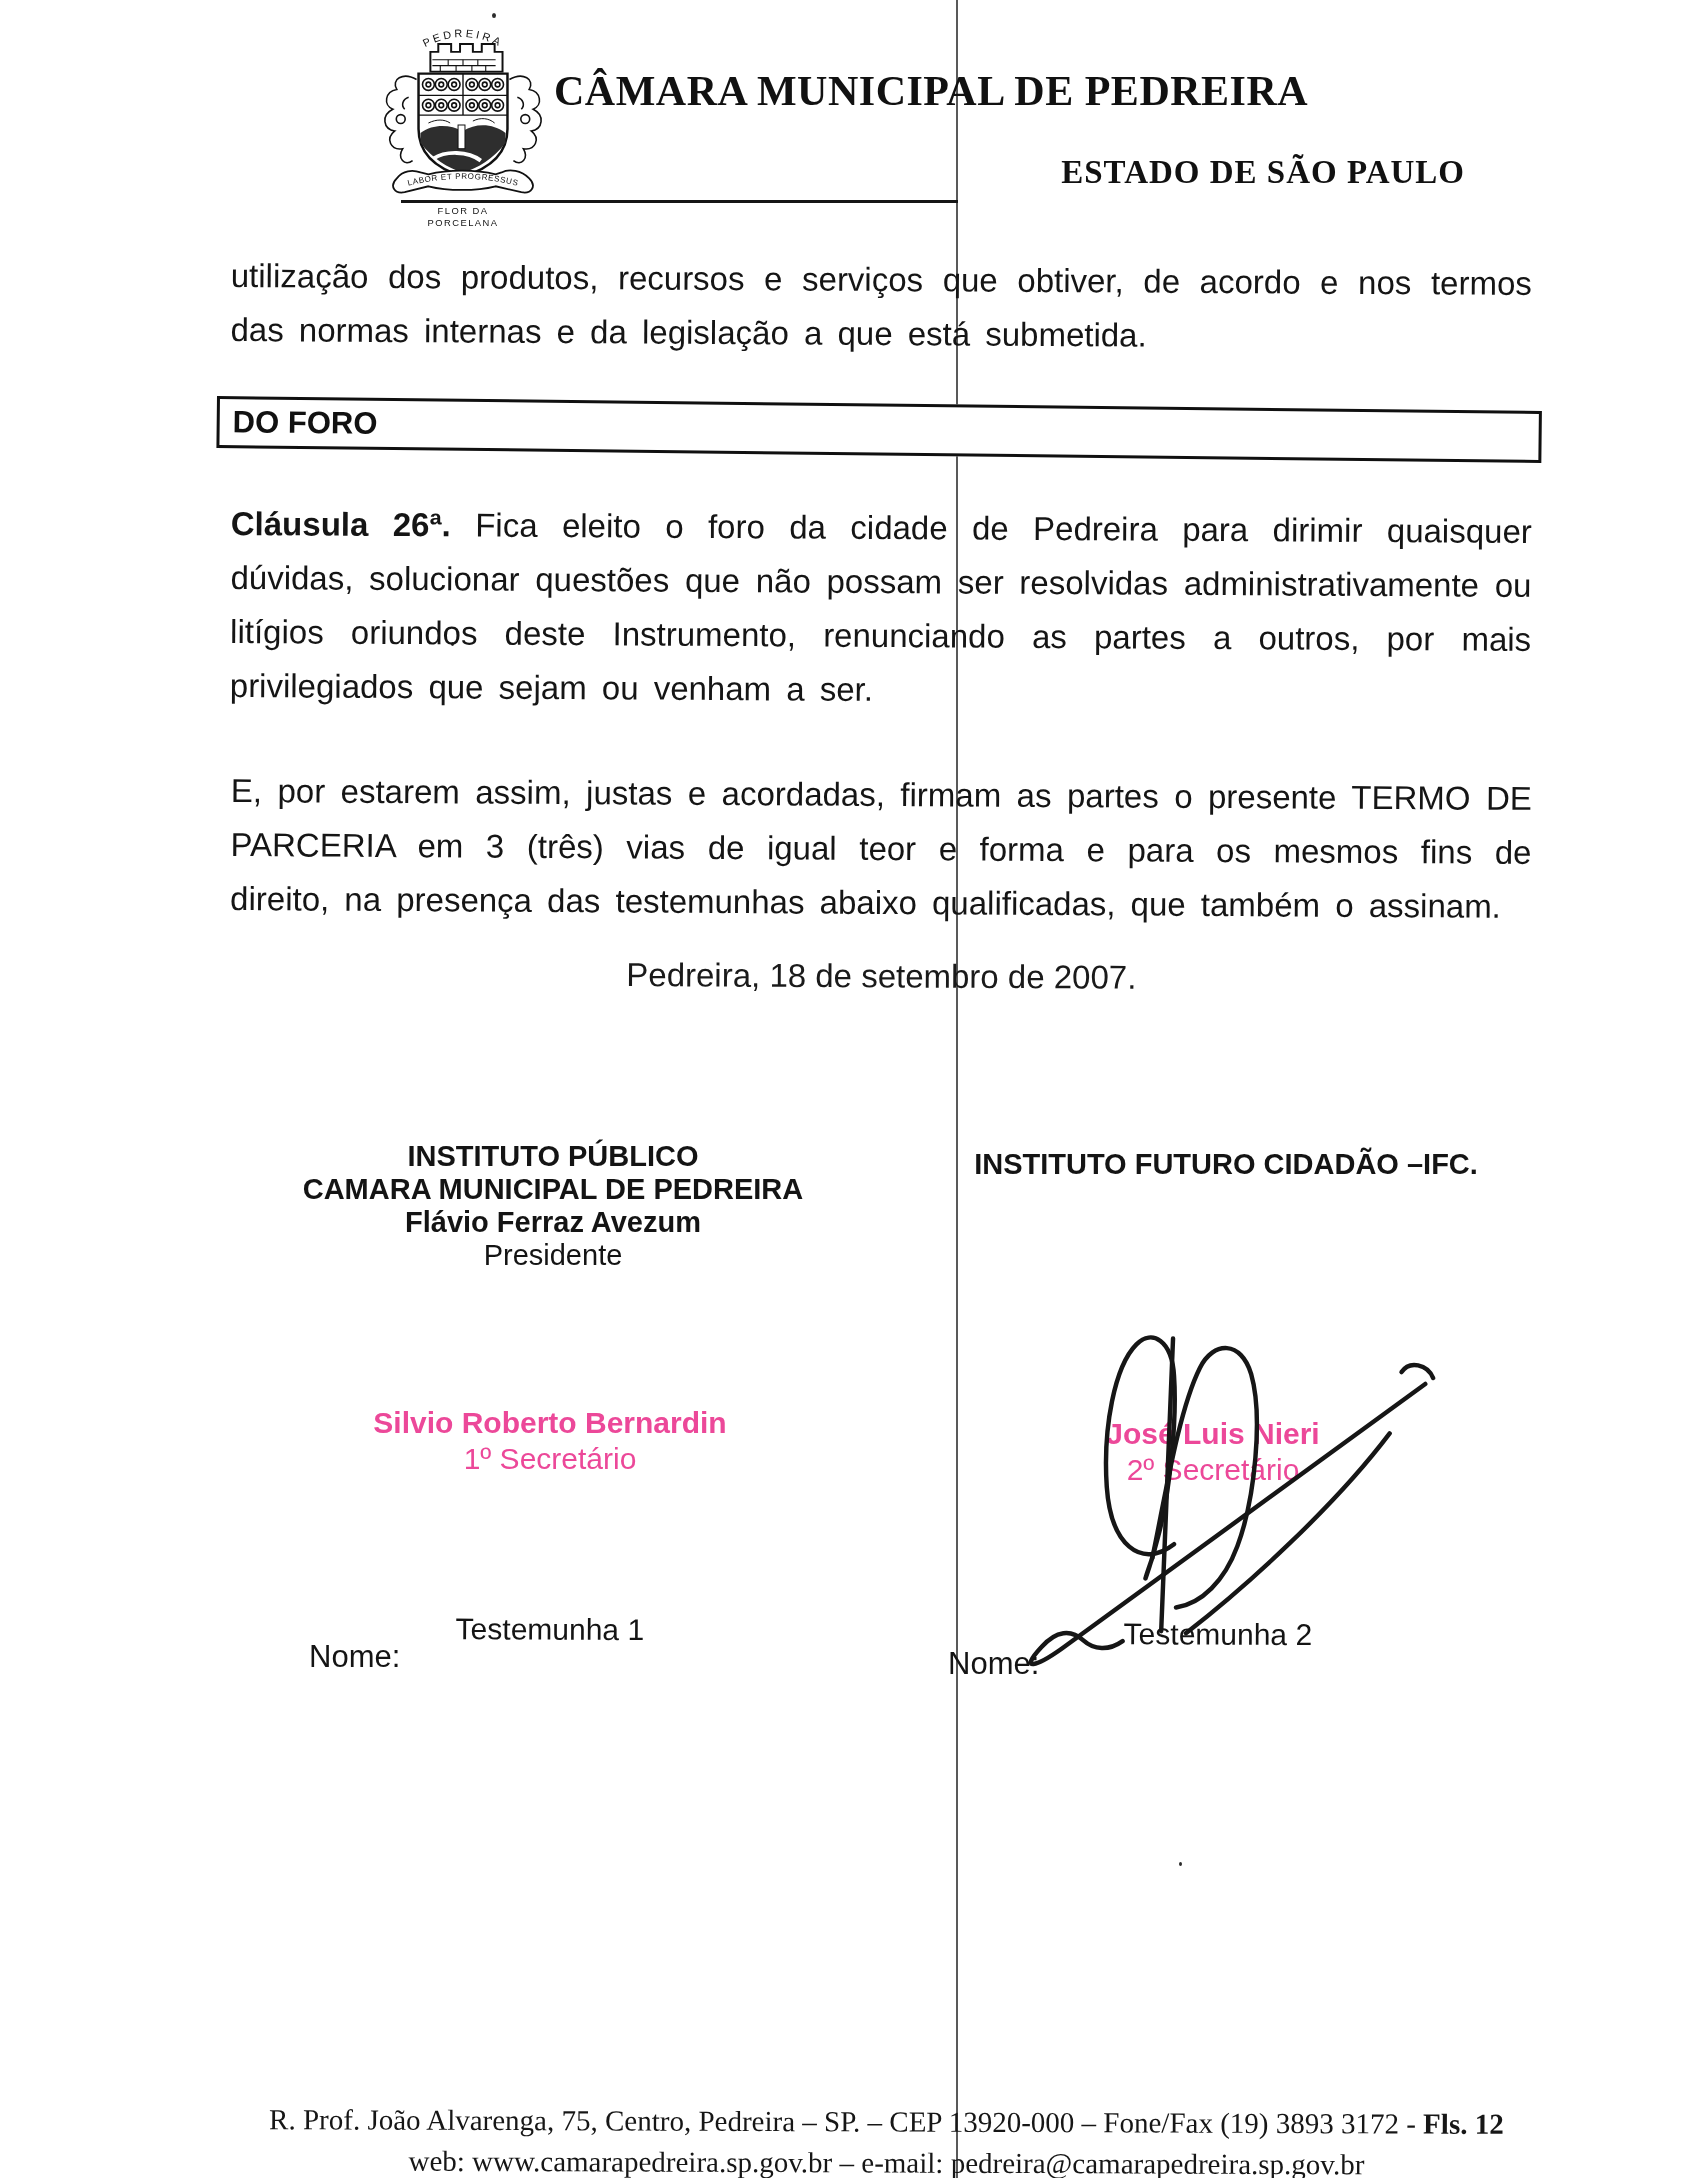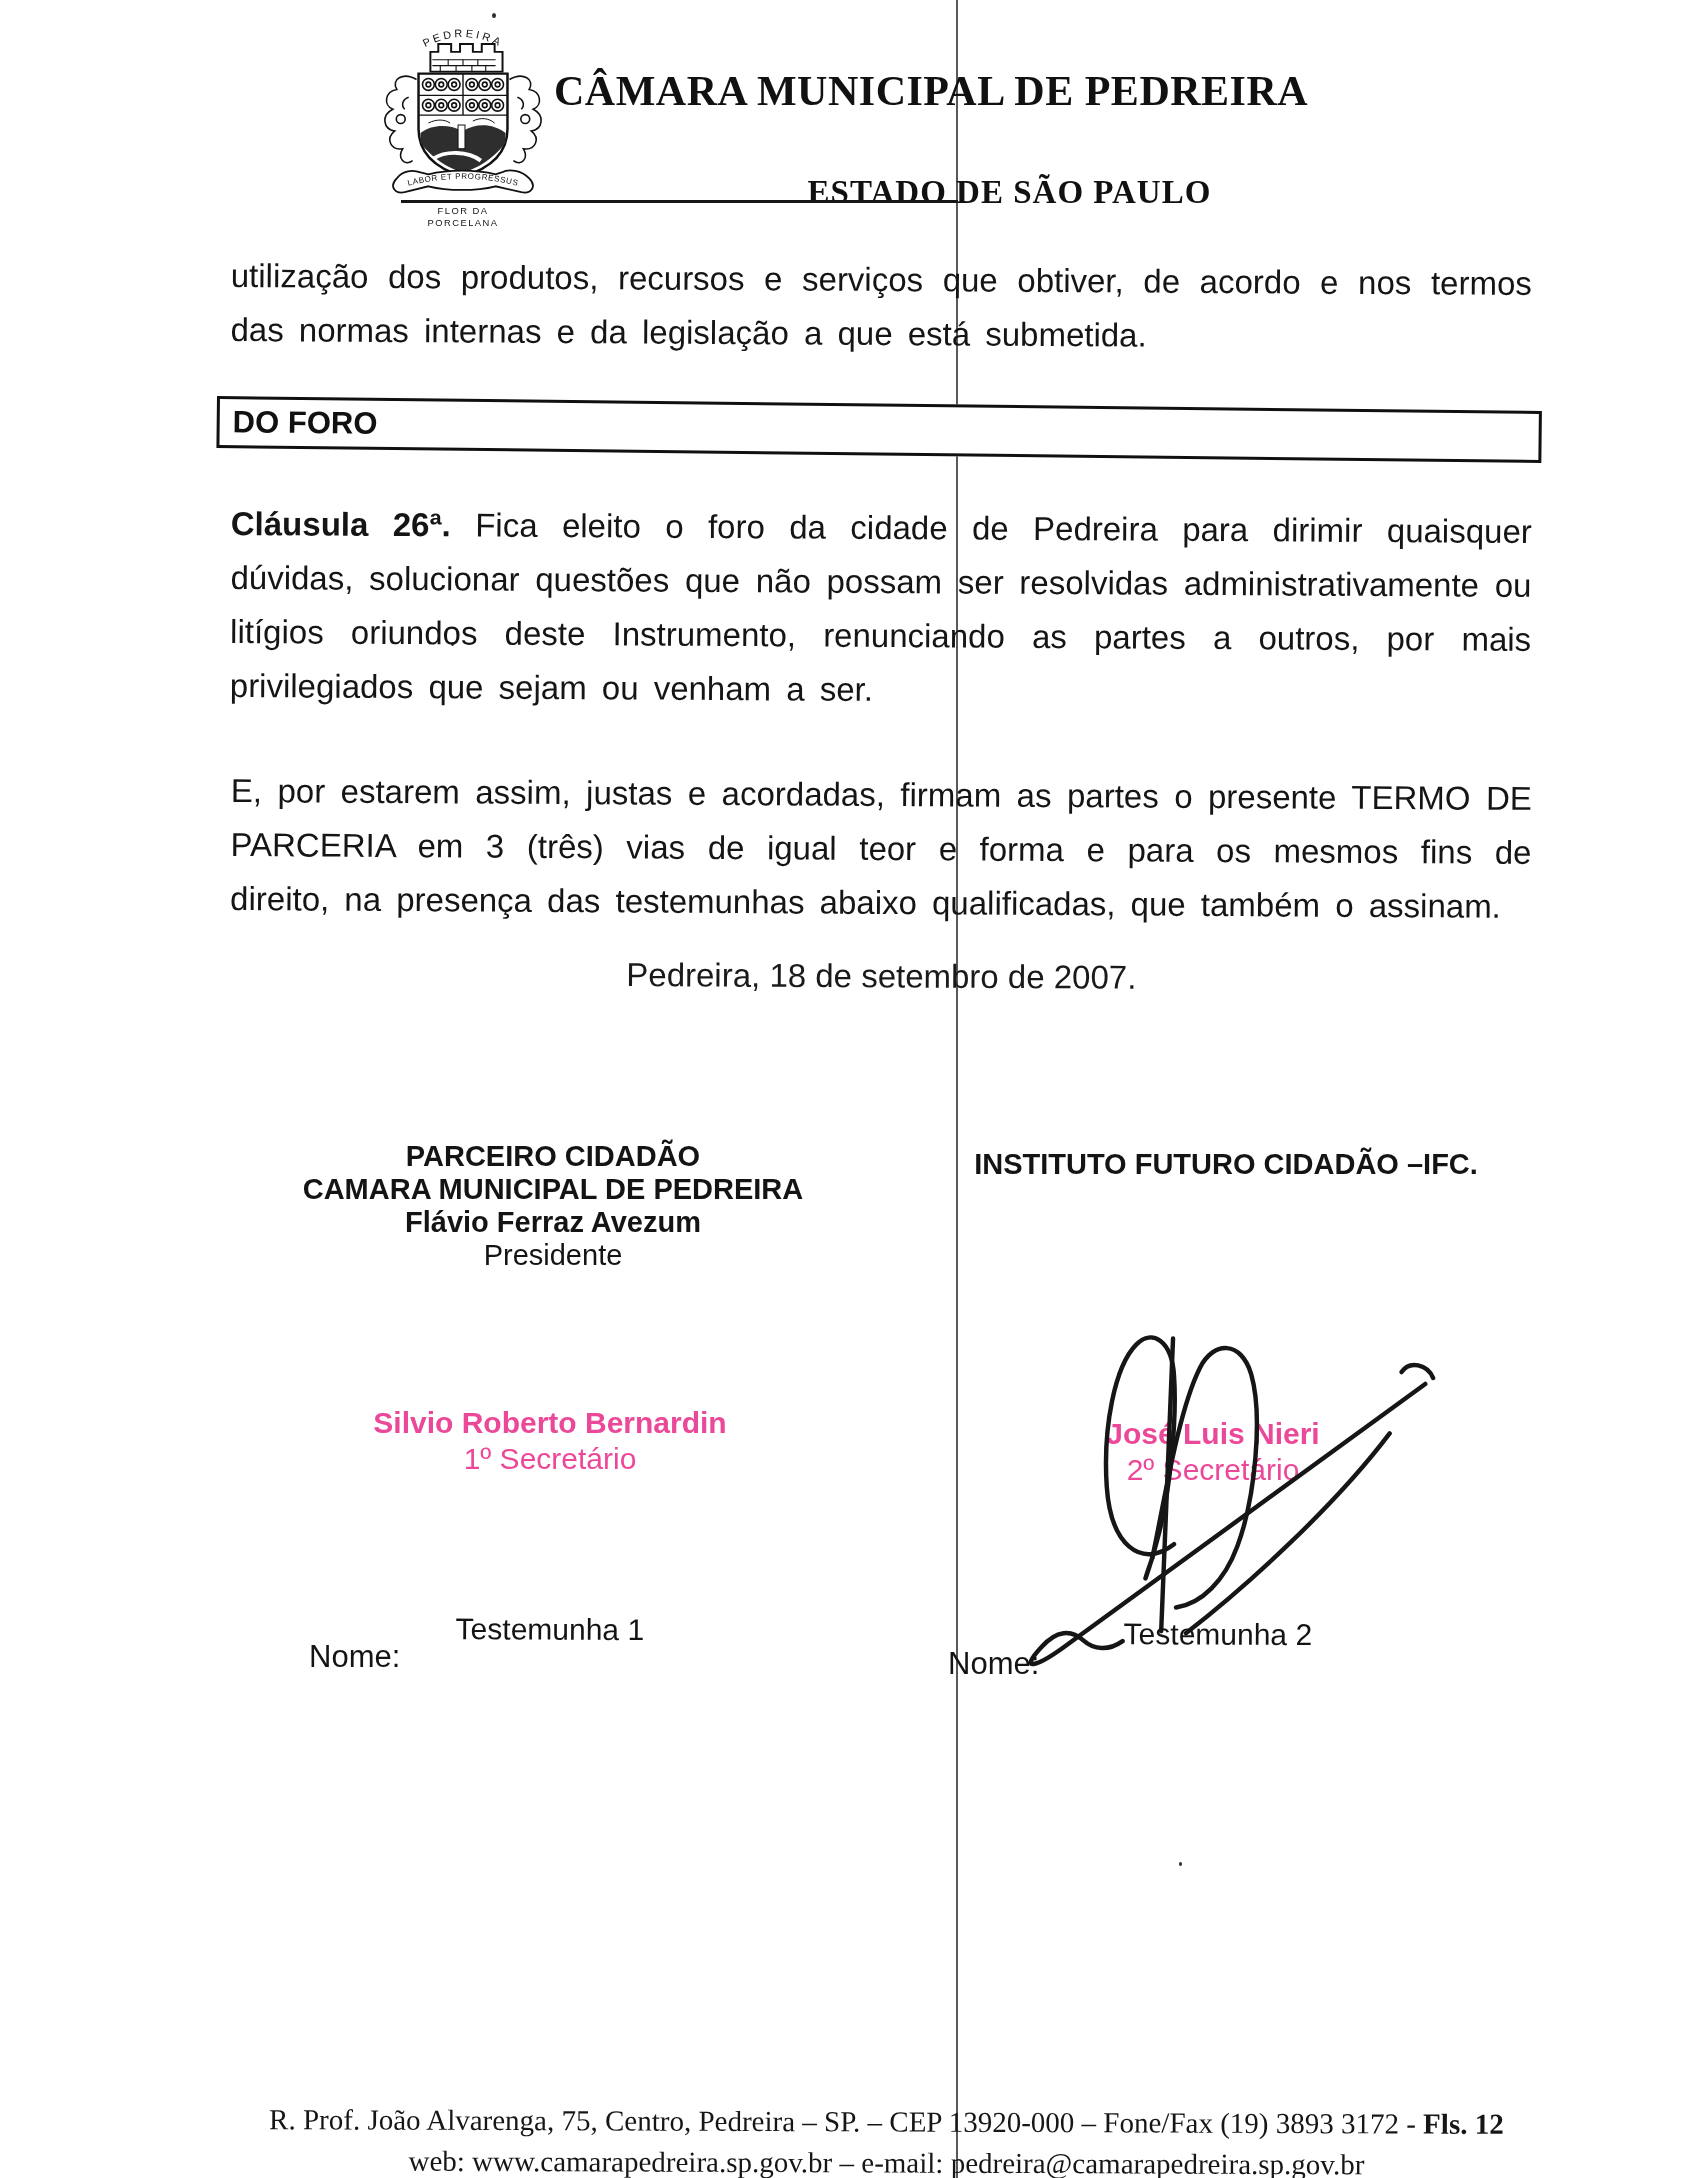--- a/index.html
+++ b/index.html
@@ -5,23 +5,23 @@
   html,body{margin:0;padding:0;background:#fff;}
   .page{position:relative;width:1687px;height:2178px;background:#fff;overflow:hidden;
         font-family:"Liberation Sans","DejaVu Sans",sans-serif;color:#1a1a1a;}
   .abs{position:absolute;}
   
   .fold{left:956px;top:0;width:2px;height:2178px;background:#3c3c3c;opacity:.85;}
   
   .org-title{left:554px;top:67px;width:911px;
              font-family:"Liberation Serif","DejaVu Serif",serif;font-weight:bold;
              font-size:42px;letter-spacing:0.5px;color:#111;}
-  .state-title{left:554px;top:154px;width:911px;text-align:center;
+  .state-title{left:554px;top:154px;width:911px;text-align:right;
                font-family:"Liberation Serif","DejaVu Serif",serif;font-weight:bold;
-               font-size:33px;letter-spacing:1px;color:#111;margin-top:20px;}
+               font-size:33px;letter-spacing:1px;color:#111;}
   .header-rule{left:401px;top:200px;width:557px;height:3px;background:#161616;}
   
   .para{left:231px;width:1301px;font-size:33px;line-height:54px;text-align:justify;
         word-spacing:6px;transform:rotate(.35deg);transform-origin:0 0;color:#151515;}
   .p-intro{top:249px;}
   .p-clause{top:497px;}
   .p-close{top:764px;}
   .bold{font-weight:bold;}
   .section-box{left:217px;top:396px;width:1319px;height:46px;border:3px solid #101010;
                transform:rotate(.65deg);transform-origin:0 0;background:#fff;}
@@ -148,21 +148,21 @@
 
   <div class="abs para p-clause">
     <span class="bold">Cláusula 26ª.</span><span> Fica eleito o foro da cidade de Pedreira para dirimir quaisquer dúvidas, solucionar questões que não possam ser resolvidas administrativamente ou litígios oriundos deste Instrumento, renunciando as partes a outros, por mais privilegiados que sejam ou venham a ser.</span>
   </div>
 
   <div class="abs para p-close">E, por estarem assim, justas e acordadas, firmam as partes o presente TERMO DE PARCERIA em 3 (três) vias de igual teor e forma e para os mesmos fins de direito, na presença das testemunhas abaixo qualificadas, que também o assinam.</div>
 
   <div class="abs dateline">Pedreira, 18 de setembro de 2007.</div>
 
   <div class="abs sigblock sig-left">
-    <div class="bold">PARCEIRO CIDADÃO</div>
+    <div class="bold">INSTITUTO PÚBLICO</div>
     <div class="bold">CAMARA MUNICIPAL DE PEDREIRA</div>
     <div class="bold">Flávio Ferraz Avezum</div>
     <div>Presidente</div>
   </div>
 
   <div class="abs sigblock sig-right">
     <div class="bold">INSTITUTO FUTURO CIDADÃO –IFC.</div>
   </div>
 
   <div class="abs signame silvio">

